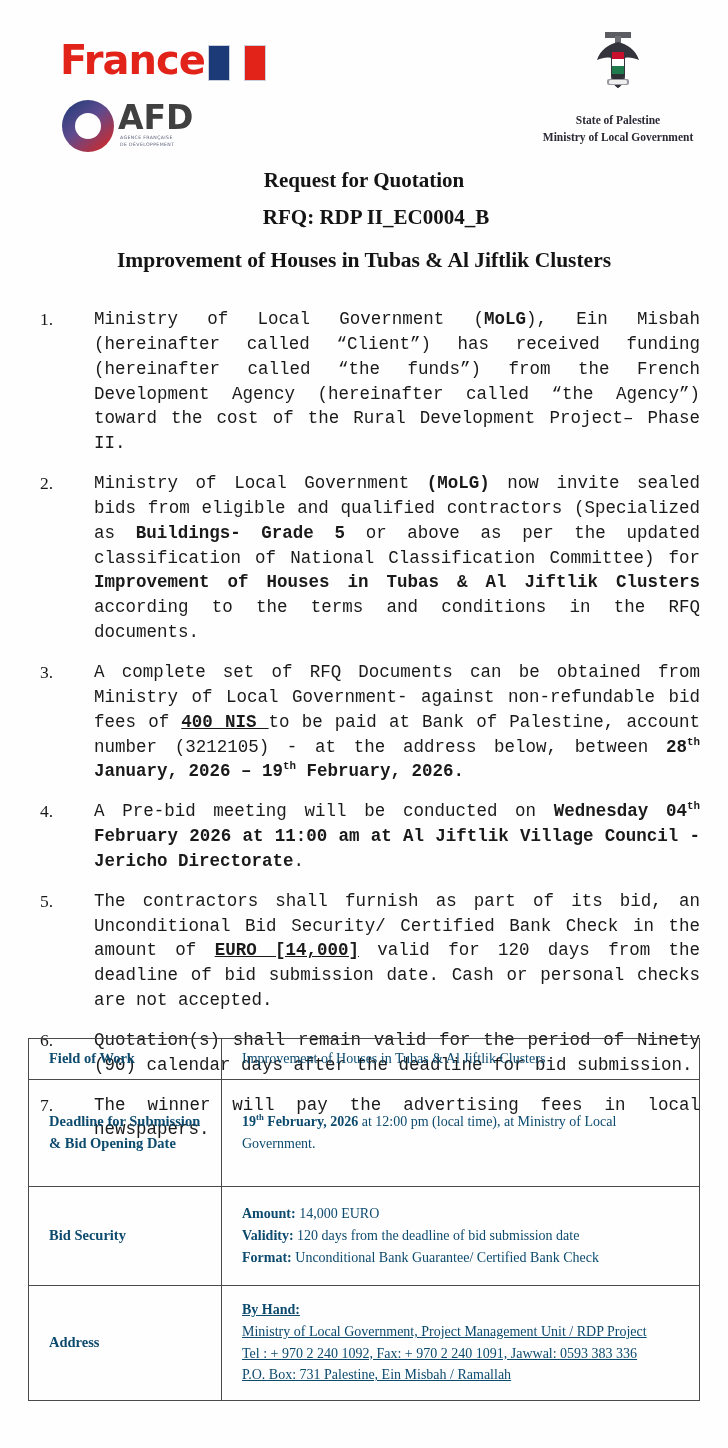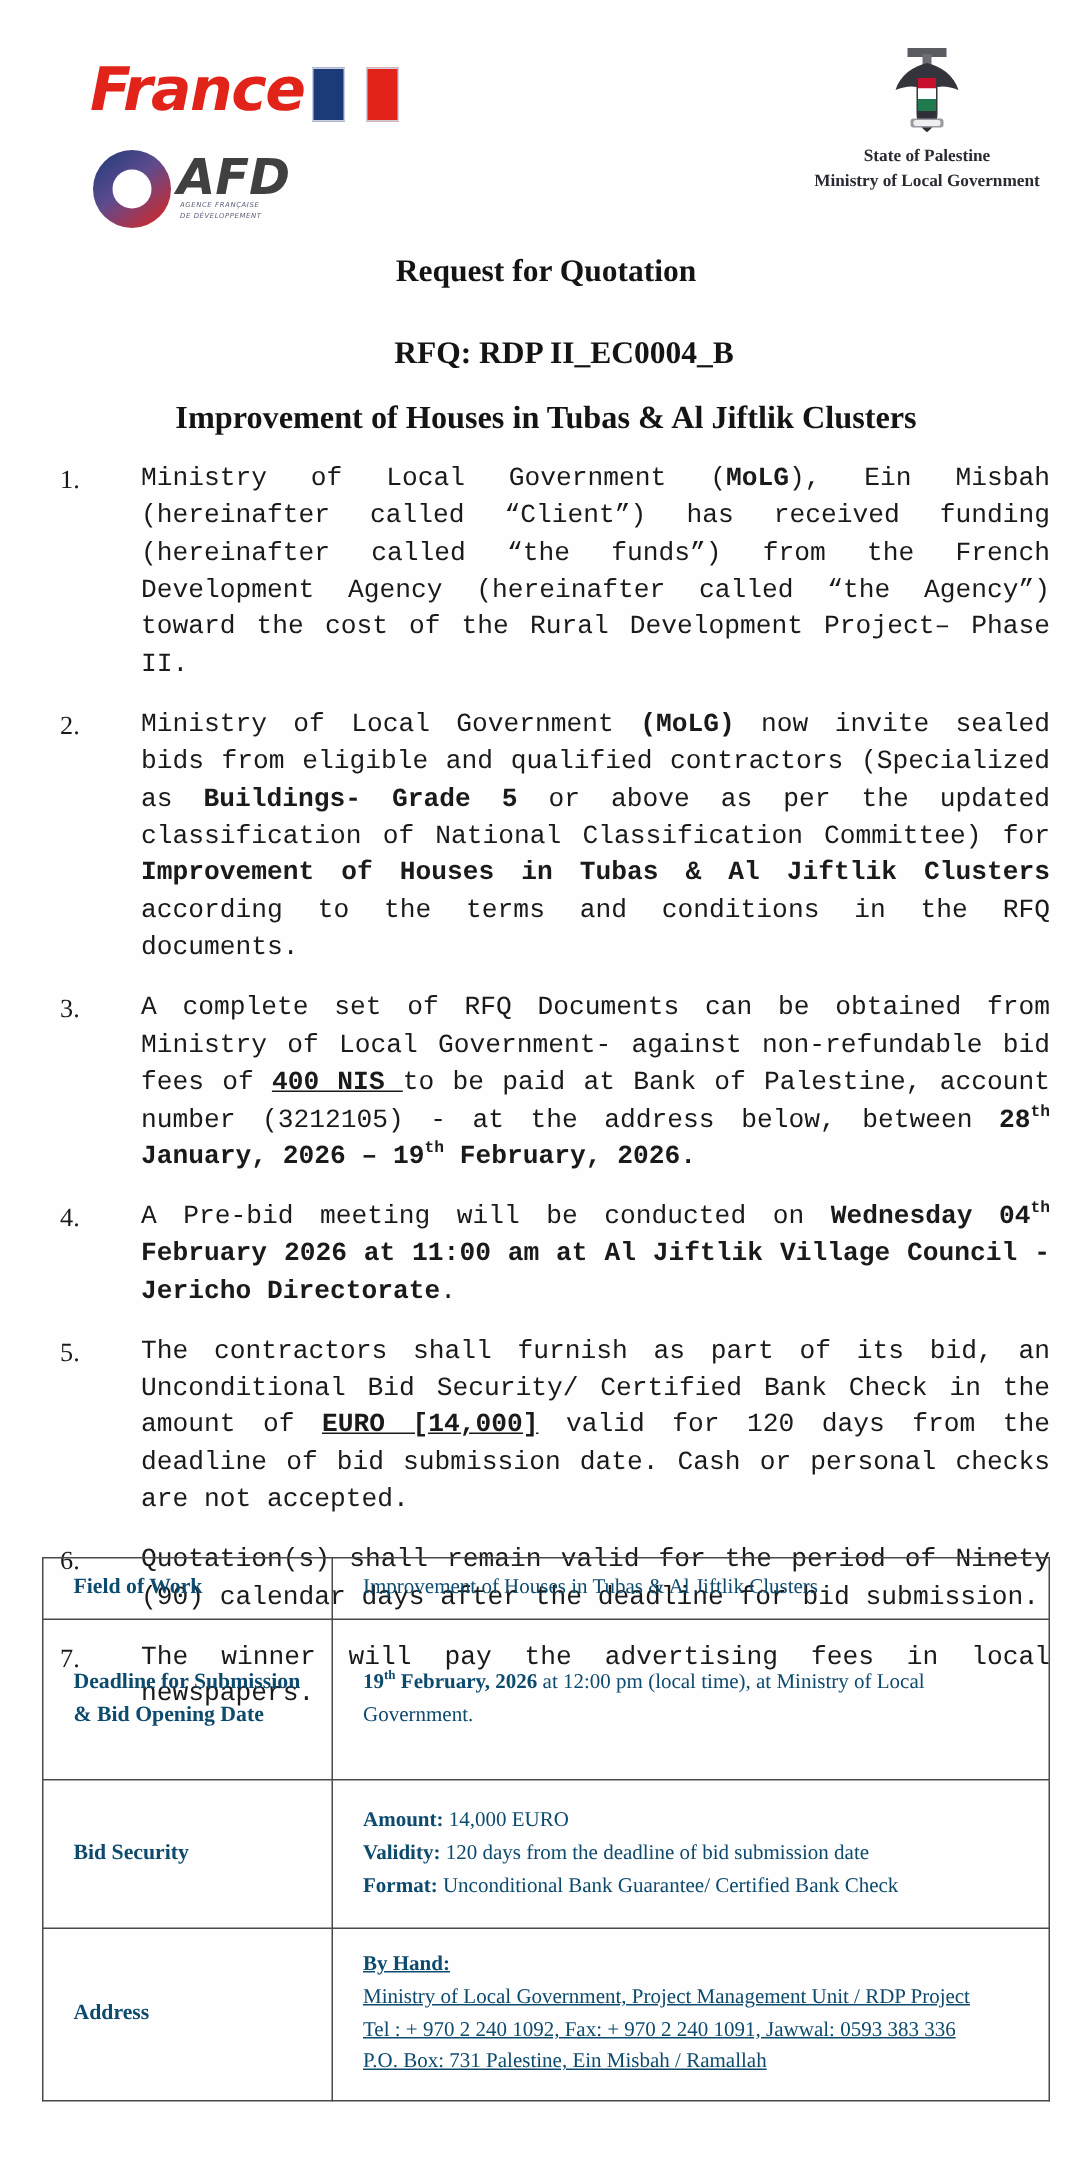--- a/index.html
+++ b/index.html
@@ -31,21 +31,20 @@
     width: 728px;
     height: 140px;
   }
 
   .logo-france {
     position: absolute;
     left: 60px;
     top: 18px;
     width: 270px;
     height: 125px;
-    font-style: italic;
   }
   .france-word {
     position: absolute;
     left: 0; top: 0;
     font-family: "DejaVu Sans", sans-serif;
     font-weight: bold;
     font-size: 40px;
     letter-spacing: -1px;
     color: #e2231a;
     line-height: 1;
@@ -123,42 +122,42 @@
     height: 132px;
     text-align: center;
   }
   .emblem {
     position: relative;
     width: 46px;
     height: 60px;
     margin: 0 auto;
   }
   .pal-caption {
-    margin-top: 6px;
+    margin-top: 22px;
     font-family: "Liberation Serif", serif;
     font-weight: bold;
     font-size: 11.5px;
     color: #2a2a35;
     line-height: 1.45;
   }
 
   
   .titles {
     position: absolute;
     left: 0;
     top: 168px;
     width: 728px;
     text-align: center;
   }
   .title-line {
     font-family: "Liberation Serif", serif;
     font-weight: bold;
     color: #141414;
   }
-  .title-1 { font-size: 21px; margin-bottom: 30px; }
+  .title-1 { font-size: 21px; margin-bottom: 12px; }
   .title-2 { font-size: 21px; margin-bottom: 18px; padding-left: 24px; }
   .title-3 { font-size: 21.5px; }
 
   
   .clauses {
     position: absolute;
     left: 0;
     top: 307px;
     width: 728px;
   }

